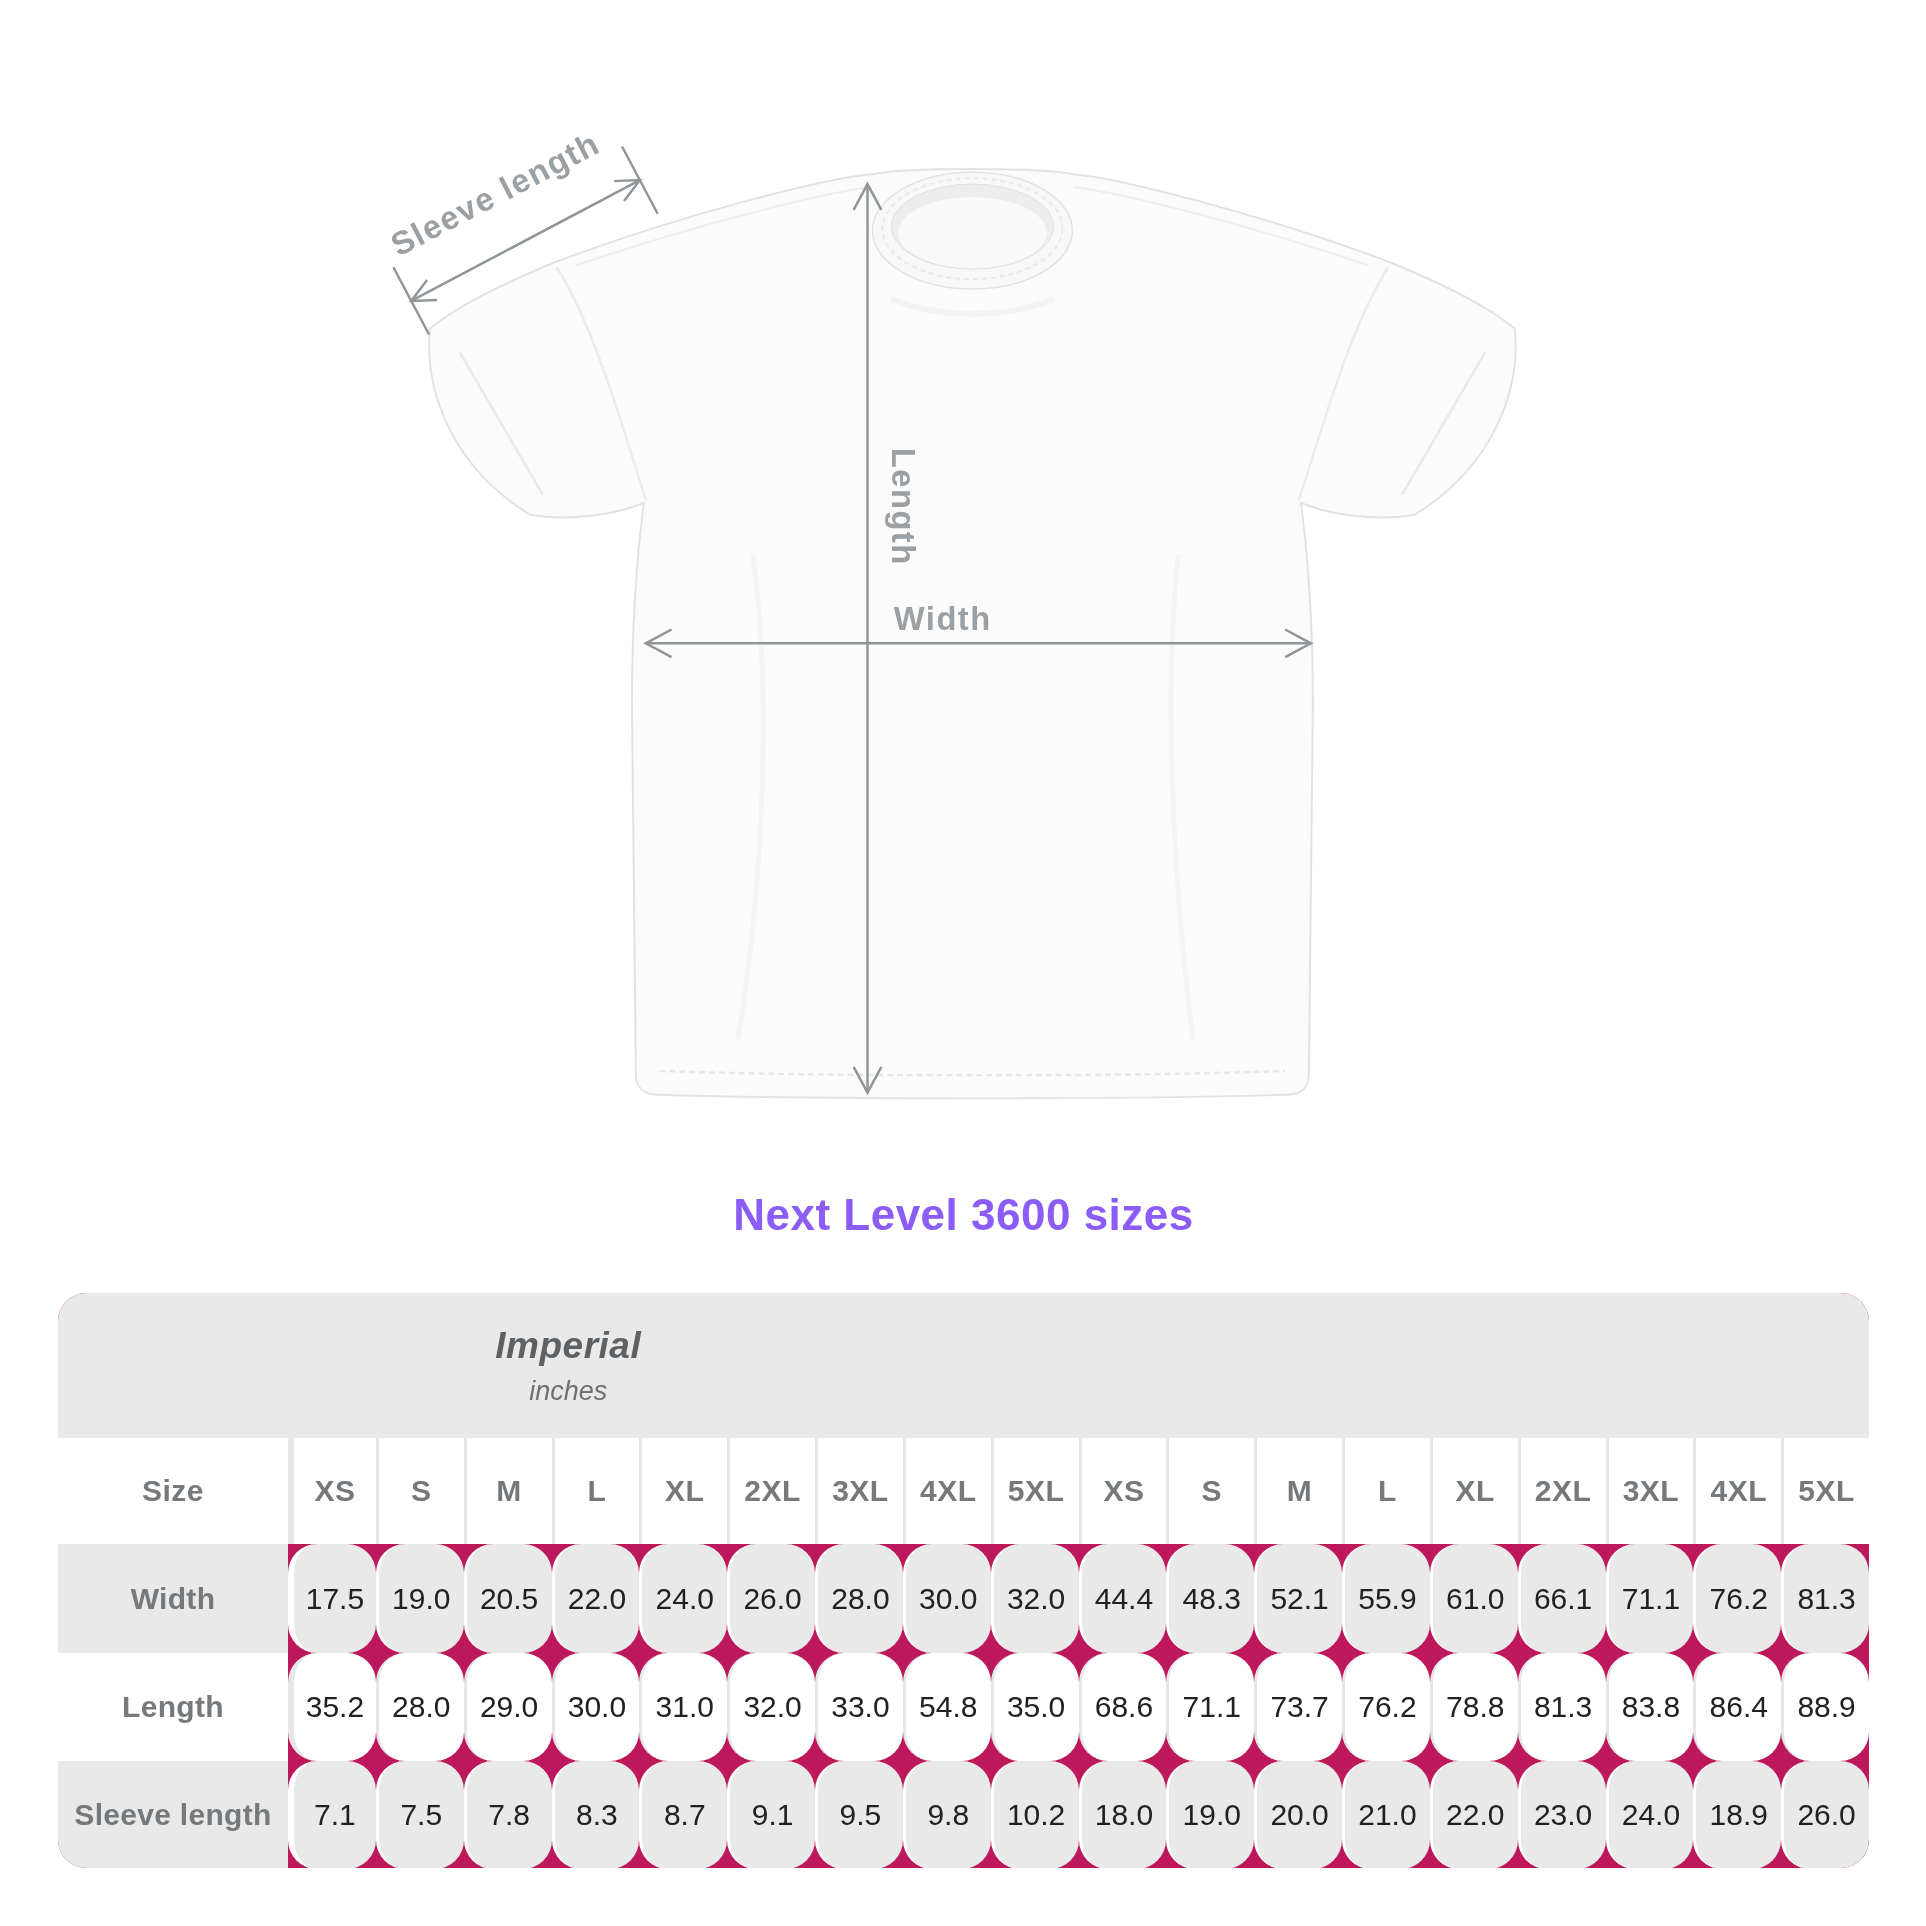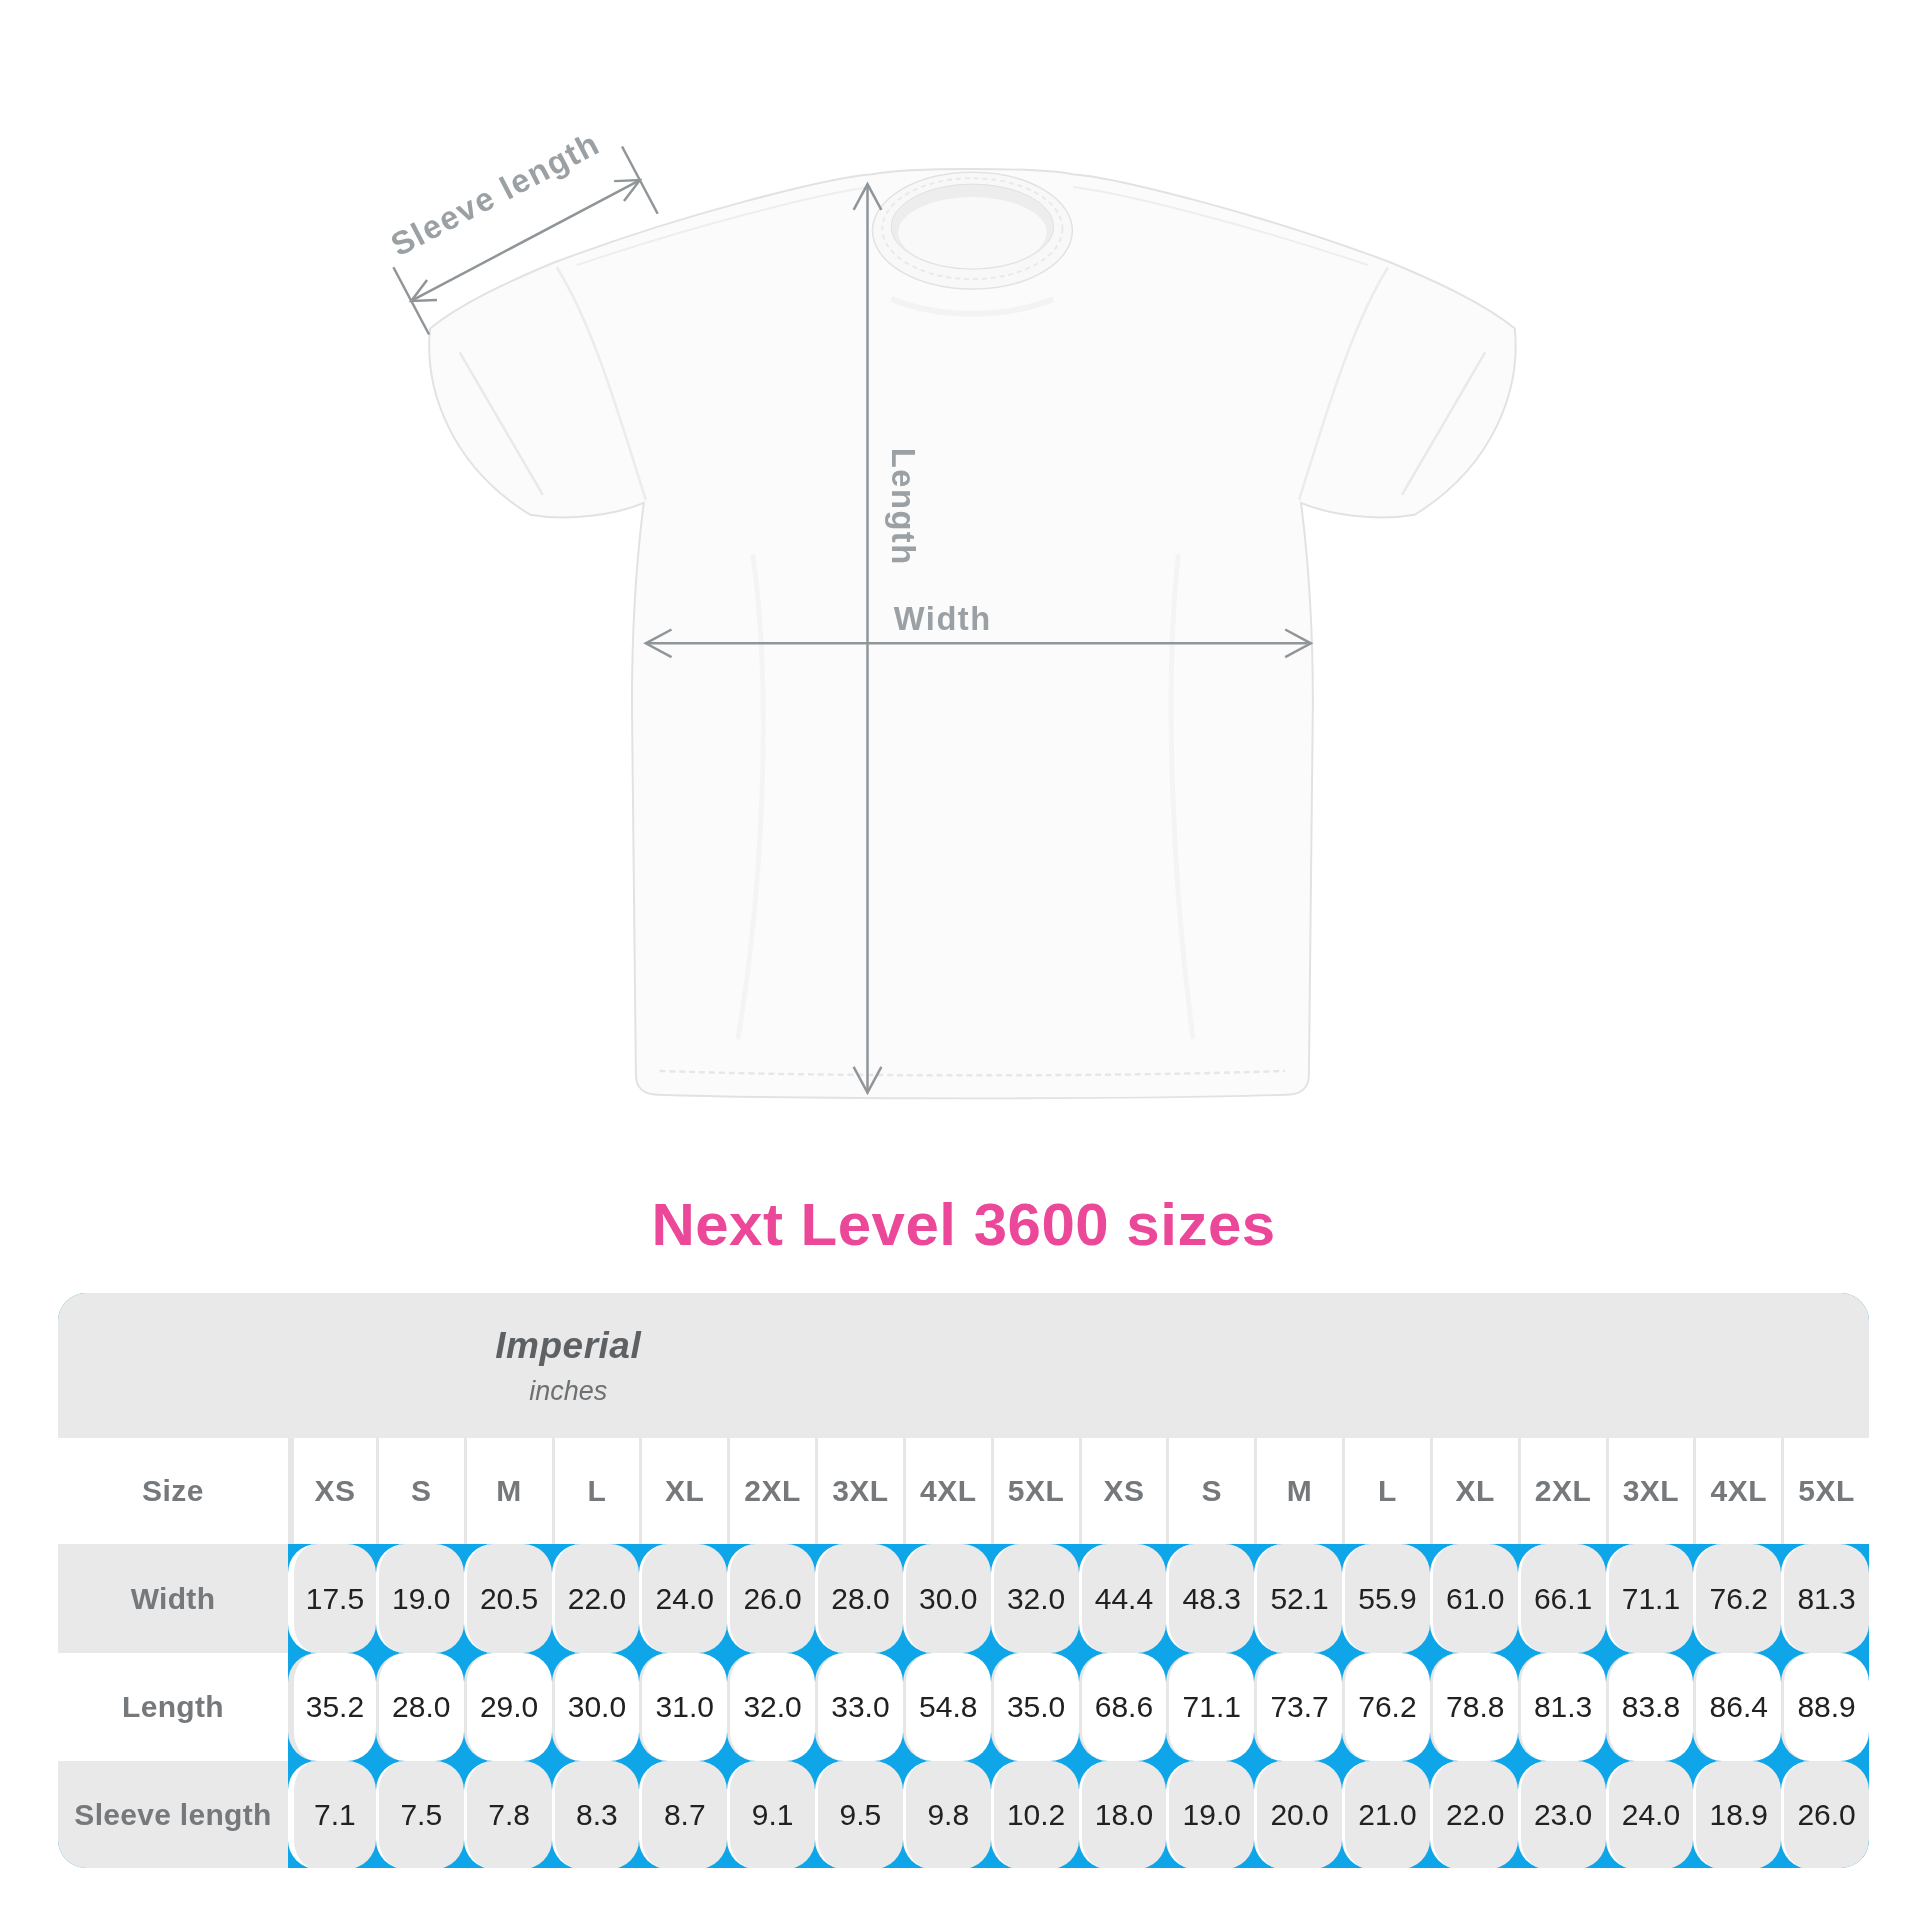--- a/index.html
+++ b/index.html
@@ -11,29 +11,29 @@
   
   .diagram{position:absolute;left:0;top:0;width:1927px;height:1158px;}
   .diagram svg{display:block;}
   .dim-label{
     font-family:"Liberation Sans", sans-serif;
     font-weight:bold;font-size:33px;letter-spacing:1.5px;fill:#9aa0a3;
   }
   
   .heading{position:absolute;left:0;top:1190px;width:1927px;text-align:center;}
   .heading .title{
-    font-size:60px;font-weight:bold;color:#ec4899;letter-spacing:0.5px;
+    font-size:44px;font-weight:bold;color:#8b5cf6;letter-spacing:0.5px;
   }
   .heading .subtitle{
     margin-top:18px;font-size:28px;font-style:italic;color:#535557;
   }
   
   .sizetable{
     position:absolute;left:58px;top:1293px;width:1811px;height:575px;
-    border-radius:28px;overflow:hidden;background:#0ea5e9;
+    border-radius:28px;overflow:hidden;background:#be185d;
   }
   .trow{display:grid;grid-template-columns:230px repeat(18,1fr);}
   .trow .cell{
     display:flex;flex-direction:column;align-items:center;justify-content:center;
     border-left:3px solid transparent;box-sizing:border-box;
   }
   .trow .cell.c-first{border-left:none;}
   .trow.white .cell{background:#ffffff;border-left-color:#e6e6e6;}
   .trow.gray  .cell{background:#e9e9e9;border-left-color:#ffffff;}
   .trow .cell.c-sep{border-left-width:6px;}

